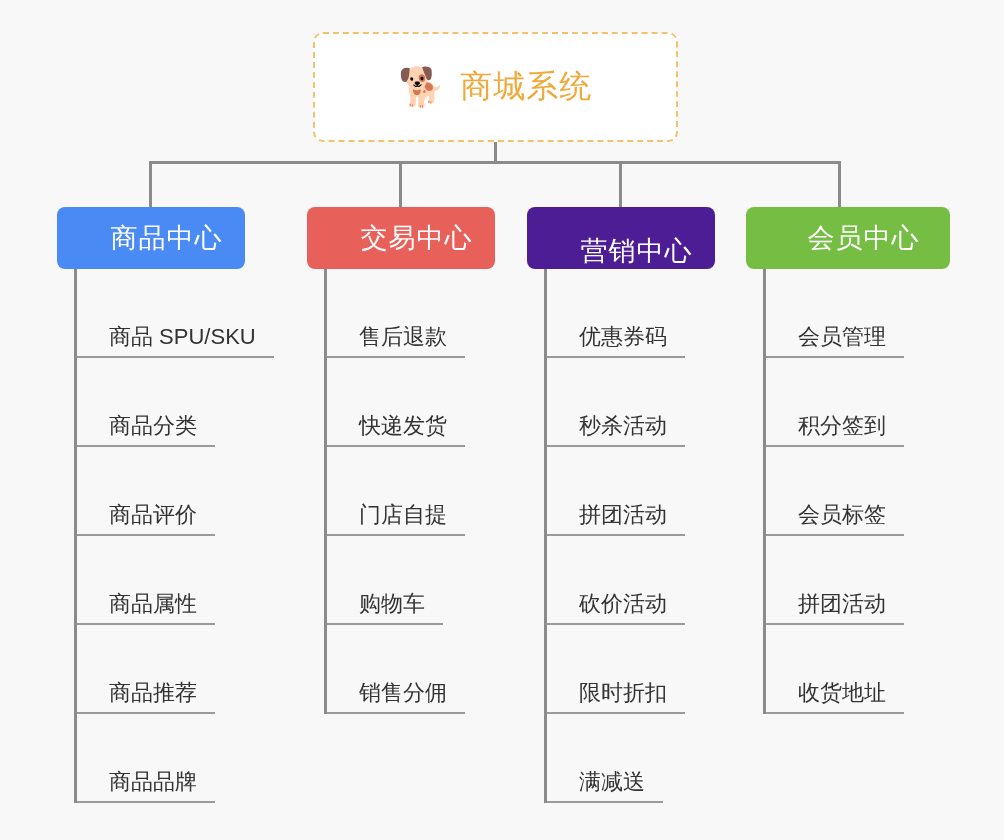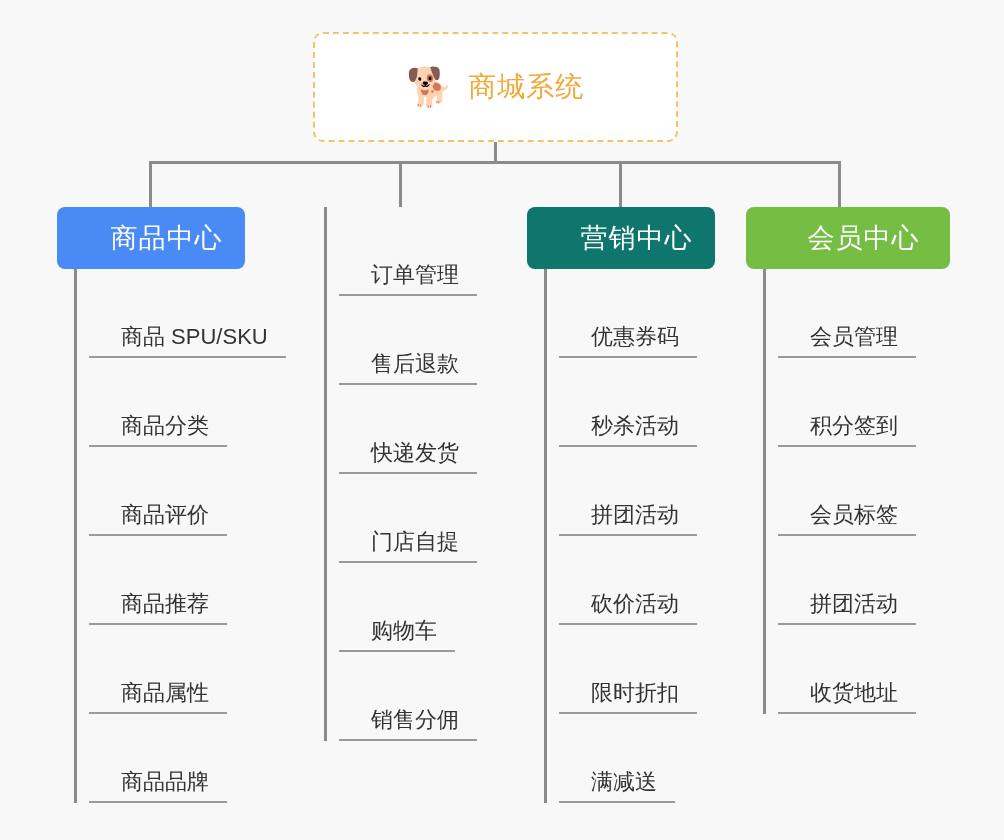--- a/index.html
+++ b/index.html
@@ -34,21 +34,21 @@
     align-items: center;
     justify-content: center;
     gap: 14px;
   }
   .root-emoji {
     font-size: 38px;
     line-height: 1;
     display: block;
   }
   .root-title {
-    font-size: 28px;
+    font-size: 32px;
     color: #f0a93b;
     letter-spacing: 1px;
     white-space: nowrap;
   }
 
   
   .conn {
     position: absolute;
     background: #8b8b8b;
   }
@@ -92,36 +92,35 @@
     align-items: center;
     justify-content: center;
     color: #ffffff;
     font-size: 27px;
     letter-spacing: 1px;
     white-space: nowrap;
     padding-left: 31px;
   }
   .column.col0 .cat-box { width: 188px; background: #4a8af4; }
   .column.col1 .cat-box { width: 188px; background: #e8605a; }
-  .column.col2 .cat-box { width: 188px; background: #0f766e; }
+  .column.col2 .cat-box { width: 188px; background: #4c1d95; align-items: flex-end; }
   .column.col3 .cat-box { width: 204px; background: #75bd43; }
 
   
   .leaf-list {
     position: relative;
     margin-left: 17px;
     border-left: 3px solid #8b8b8b;
     padding-top: 0;
   }
   .leaf {
     position: relative;
     height: 89px;
     display: flex;
     align-items: flex-end;
-    margin-left: 12px;
   }
   .leaf-inner {
     border-bottom: 2px solid #9a9a9a;
     padding: 0 18px 6px 32px;
     display: inline-block;
   }
   .leaf-label {
     font-size: 22px;
     color: #333333;
     white-space: nowrap;
@@ -154,36 +153,36 @@
       <div class="leaf">
           <span class="leaf-inner"><span class="leaf-label">商品 SPU/SKU</span></span>
         </div>
       <div class="leaf">
           <span class="leaf-inner"><span class="leaf-label">商品分类</span></span>
         </div>
       <div class="leaf">
           <span class="leaf-inner"><span class="leaf-label">商品评价</span></span>
         </div>
       <div class="leaf">
+          <span class="leaf-inner"><span class="leaf-label">商品属性</span></span>
+        </div>
+      <div class="leaf">
           <span class="leaf-inner"><span class="leaf-label">商品推荐</span></span>
         </div>
       <div class="leaf">
-          <span class="leaf-inner"><span class="leaf-label">商品属性</span></span>
-        </div>
-      <div class="leaf">
           <span class="leaf-inner"><span class="leaf-label">商品品牌</span></span>
         </div>
     </div>
   </div>
 
   <div class="column col1">
-    <div class="leaf-list">
-      <div class="leaf">
-          <span class="leaf-inner"><span class="leaf-label">订单管理</span></span>
-        </div>
+    <div class="cat-box">
+      <span>交易中心</span>
+    </div>
+    <div class="leaf-list">
       <div class="leaf">
           <span class="leaf-inner"><span class="leaf-label">售后退款</span></span>
         </div>
       <div class="leaf">
           <span class="leaf-inner"><span class="leaf-label">快递发货</span></span>
         </div>
       <div class="leaf">
           <span class="leaf-inner"><span class="leaf-label">门店自提</span></span>
         </div>
       <div class="leaf">

